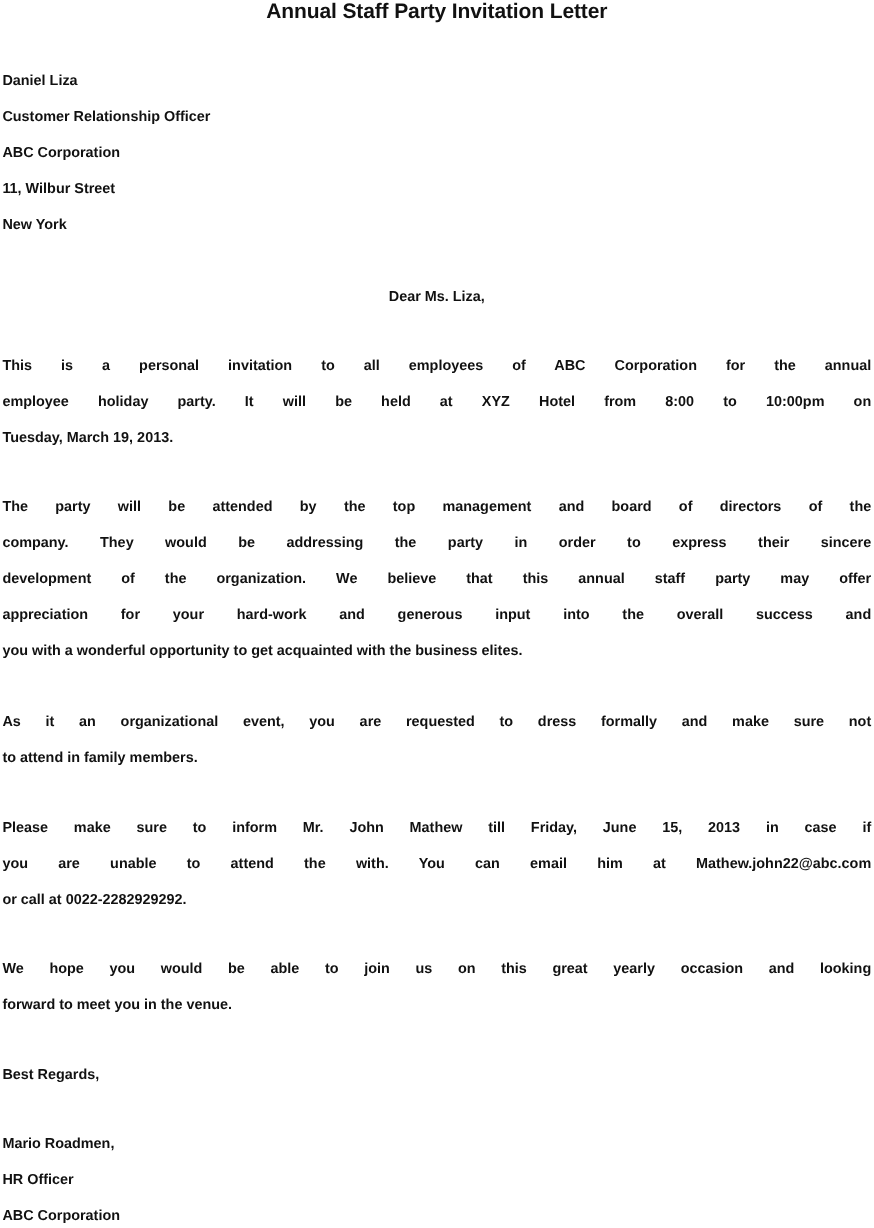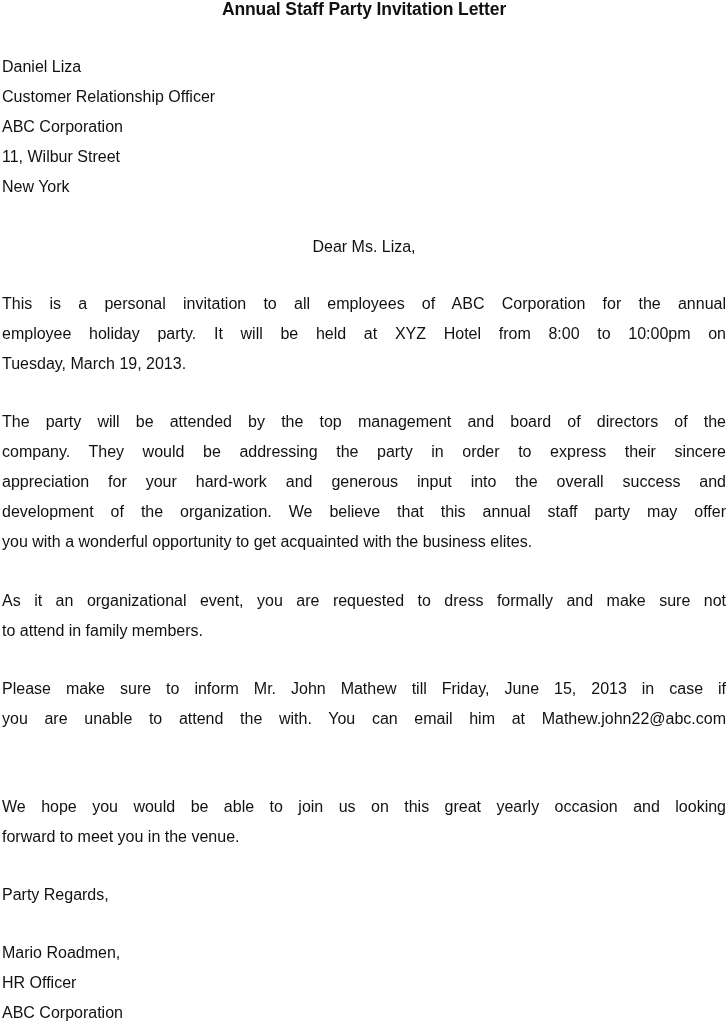--- a/index.html
+++ b/index.html
@@ -23,22 +23,23 @@
       text-align: center;
       font-weight: bold;
       font-size: 17.5px;
       line-height: 24px;
       letter-spacing: -0.1px;
     }
     .block {
       position: absolute;
       left: 2px;
       width: 724px;
-      font-size: 16px;
+      font-size: 12px;
       line-height: 30px;
+      font-weight: bold;
     }
     .line {
       display: block;
       white-space: nowrap;
       height: 30px;
     }
     .para .line {
       text-align: justify;
       text-align-last: justify;
       white-space: normal;
@@ -66,41 +67,42 @@
 
 <div class="block para" style="top:289px;">
   <span class="line">This is a personal invitation to all employees of ABC Corporation for the annual</span>
   <span class="line">employee holiday party. It will be held at XYZ Hotel from 8:00 to 10:00pm on</span>
   <span class="line last">Tuesday, March 19, 2013.</span>
 </div>
 
 <div class="block para" style="top:407px;">
   <span class="line">The party will be attended by the top management and board of directors of the</span>
   <span class="line">company. They would be addressing the party in order to express their sincere</span>
+  <span class="line">development of the organization. We believe that this annual staff party may offer</span>
   <span class="line">appreciation for your hard-work and generous input into the overall success and</span>
-  <span class="line">development of the organization. We believe that this annual staff party may offer</span>
   <span class="line last">you with a wonderful opportunity to get acquainted with the business elites.</span>
 </div>
 
 <div class="block para" style="top:586px;">
   <span class="line">As it an organizational event, you are requested to dress formally and make sure not</span>
   <span class="line last">to attend in family members.</span>
 </div>
 
 <div class="block para" style="top:674px;">
   <span class="line">Please make sure to inform Mr. John Mathew till Friday, June 15, 2013 in case if</span>
   <span class="line">you are unable to attend the with. You can email him at Mathew.john22@abc.com</span>
+  <span class="line last">or call at 0022-2282929292.</span>
 </div>
 
 <div class="block para" style="top:792px;">
   <span class="line">We hope you would be able to join us on this great yearly occasion and looking</span>
   <span class="line last">forward to meet you in the venue.</span>
 </div>
 
 <div class="block" style="top:880px;">
-  <span class="line">Party Regards,</span>
+  <span class="line">Best Regards,</span>
 </div>
 
 <div class="block" style="top:938px;">
   <span class="line">Mario Roadmen,</span>
   <span class="line">HR Officer</span>
   <span class="line">ABC Corporation</span>
 </div>
 
 </body></html>

